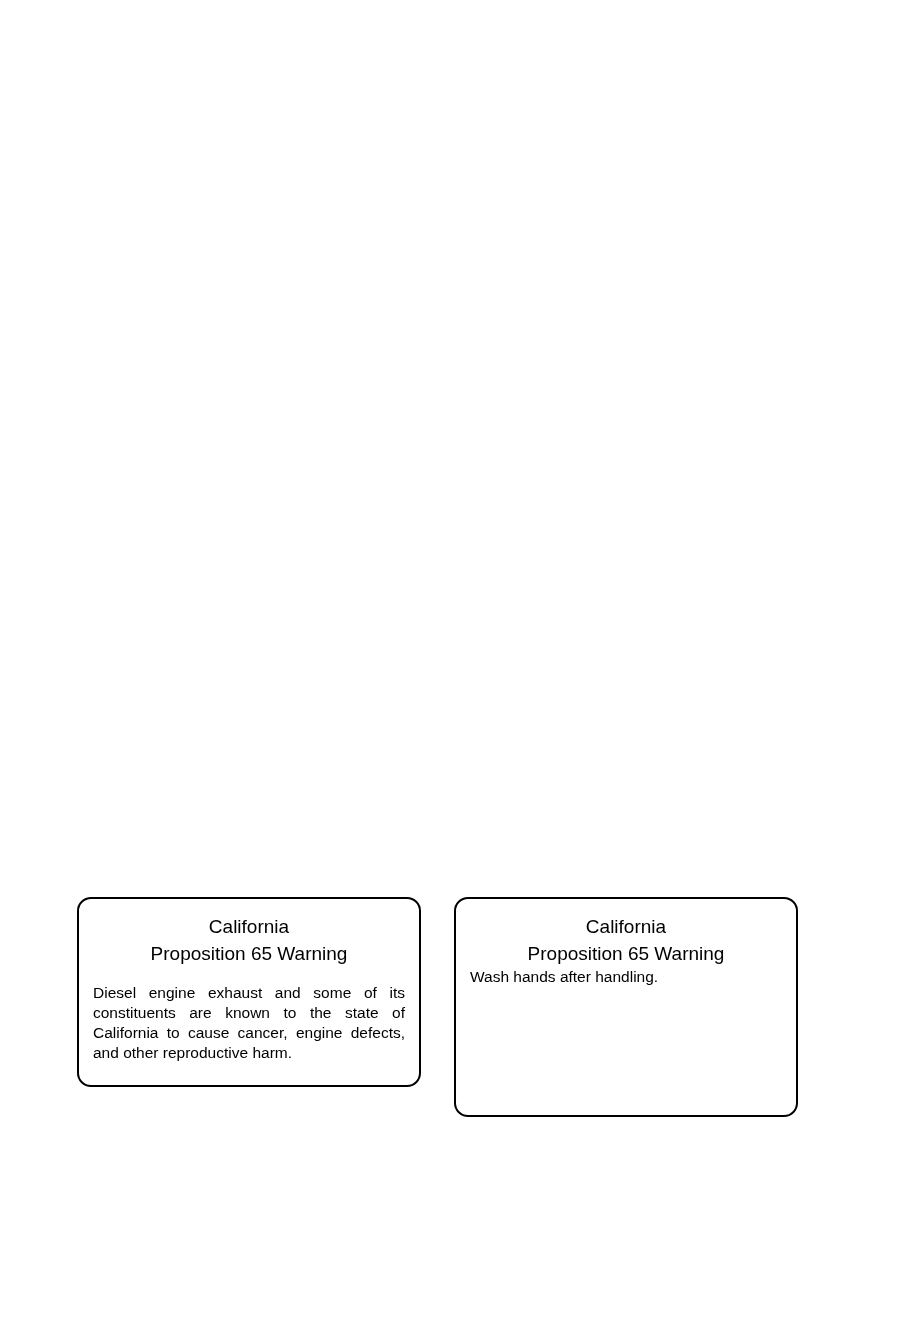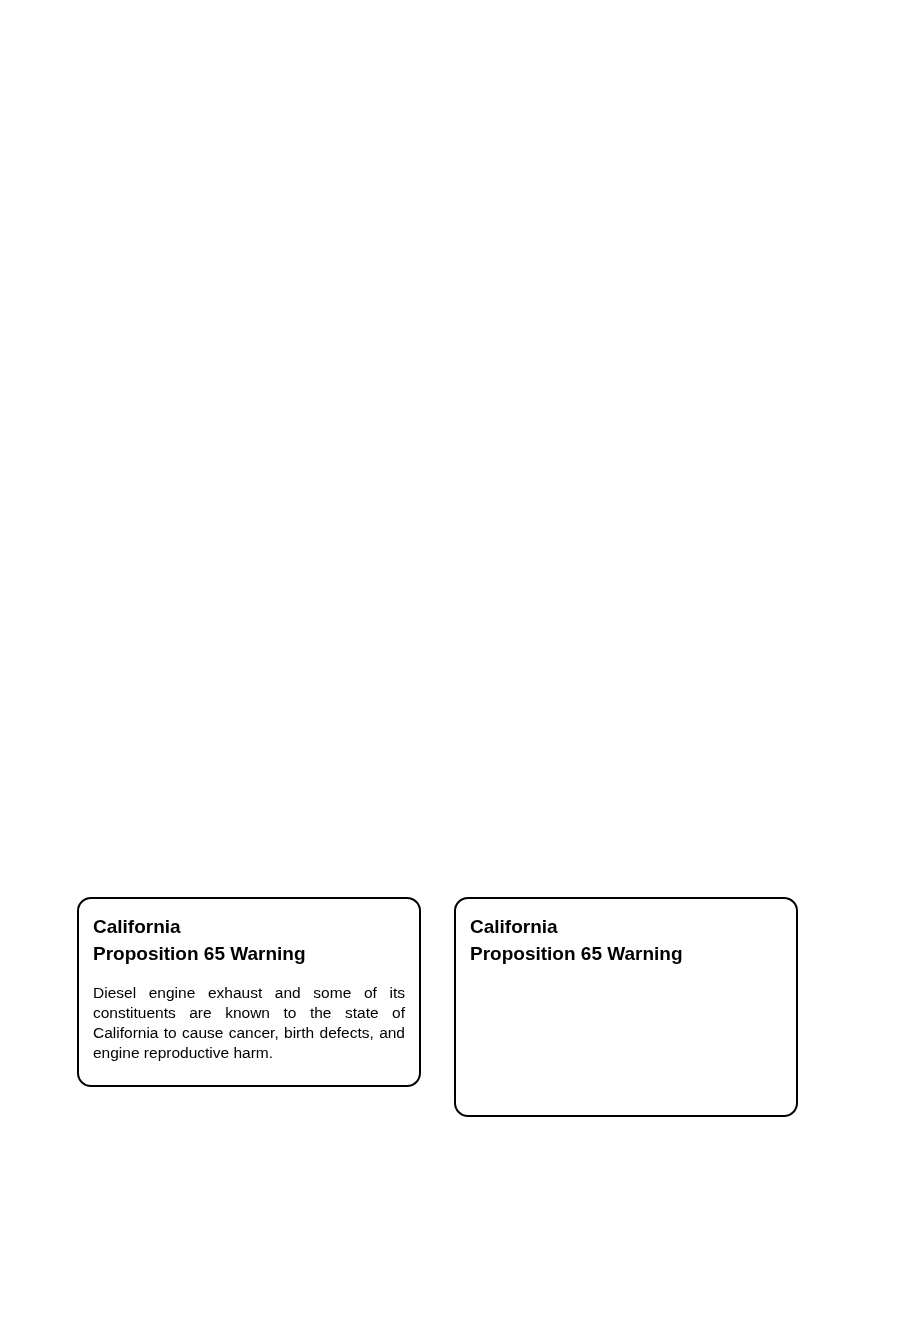--- a/index.html
+++ b/index.html
@@ -39,24 +39,25 @@
 
   #box-battery {
     left: 454px;
     top: 897px;
     width: 344px;
     height: 220px;
     padding: 14px 14px 0 14px;
   }
 
   .box-title {
+    text-align: center;
     font-size: 19px;
     line-height: 27px;
     margin: 0;
-    font-weight: bold;
+    font-weight: normal;
   }
 
   .box-body {
     margin: 0;
     font-size: 15.5px;
     line-height: 20px;
     text-align: justify;
     text-justify: inter-word;
   }
 
@@ -76,21 +77,22 @@
   }
 </style>
 </head>
 <body>
 
 <div class="page">
 
   <div class="warning-box" id="box-diesel">
     <div class="box-title">California</div>
     <div class="box-title">Proposition 65 Warning</div>
-    <p class="box-body">Diesel engine exhaust and some of its constituents are known to the state of California to cause cancer, birth defects, and engine reproductive harm.</p>
+    <p class="box-body">Diesel engine exhaust and some of its constituents are known to the state of California to cause cancer, engine defects, and other reproductive harm.</p>
   </div>
 
   <div class="warning-box" id="box-battery">
     <div class="box-title">California</div>
     <div class="box-title">Proposition 65 Warning</div>
+    <p class="box-body-last">Wash hands after handling.</p>
   </div>
 
 </div>
 
 </body></html>

